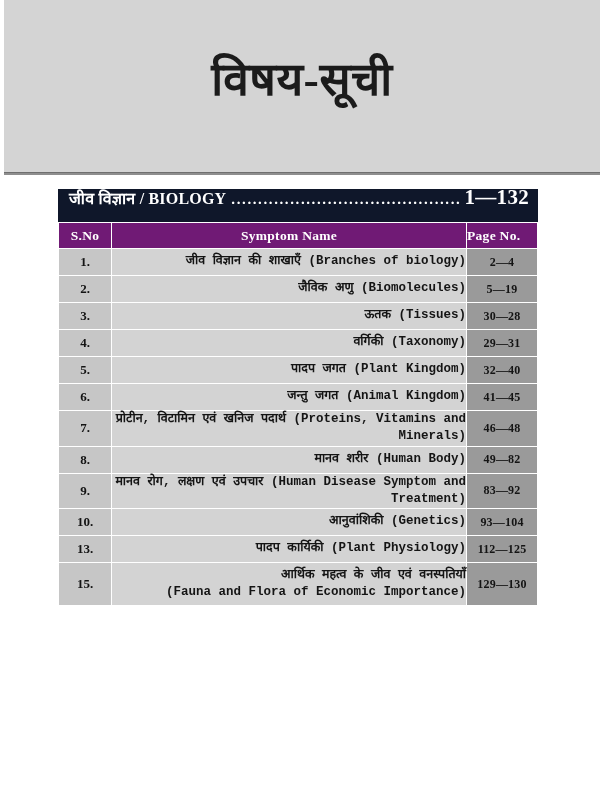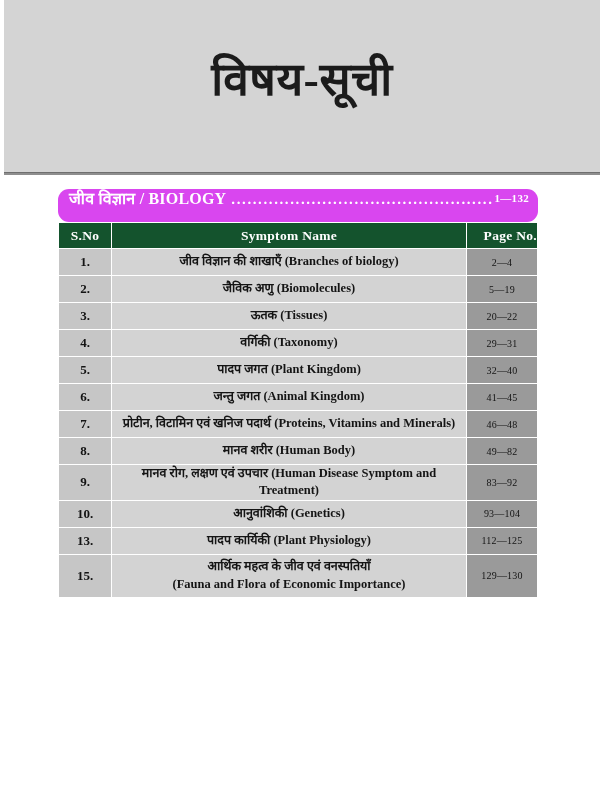--- a/index.html
+++ b/index.html
@@ -50,28 +50,27 @@
   
   .toc-block {
     position: absolute;
     left: 58px;
     top: 189px;
     width: 480px;
   }
 
   
   .subject-bar {
-    background: #d946ef;
+    background: #0f172a;
     color: #ffffff;
     height: 33px;
     display: flex;
     align-items: center;
     padding: 0 9px 16px 11px;
     box-sizing: border-box;
-    border-radius: 11px;
   }
   .subject-name {
     font-weight: bold;
     font-size: 16px;
     white-space: nowrap;
     letter-spacing: 0.2px;
   }
   .subject-leader {
     flex: 1 1 auto;
     overflow: hidden;
@@ -80,74 +79,75 @@
     font-size: 15px;
     letter-spacing: 1.6px;
     margin: 0 3px 0 5px;
     color: #ffffff;
     line-height: 1;
     position: relative;
     top: 2px;
   }
   .subject-pages {
     font-weight: bold;
-    font-size: 11px;
+    font-size: 21px;
     white-space: nowrap;
     letter-spacing: 0.3px;
   }
 
   
   table.toc {
     width: 100%;
     border-collapse: separate;
     border-spacing: 1px;
     background: #ffffff;
     table-layout: fixed;
   }
   table.toc th, table.toc td {
     padding: 0;
     margin: 0;
   }
   thead th {
-    background: #14532d;
+    background: #701a75;
     color: #ffffff;
     font-weight: bold;
     font-size: 13.5px;
     height: 25px;
     vertical-align: middle;
     letter-spacing: 0.3px;
   }
   th.col-sno   { width: 52px; text-align: center; }
   th.col-name  { text-align: center; }
-  th.col-page  { width: 70px; text-align: right; }
+  th.col-page  { width: 70px; text-align: left; }
 
   tbody td {
     vertical-align: middle;
     font-size: 12.5px;
     color: #141414;
   }
   td.cell-sno {
     background: #c6c6c6;
     text-align: center;
     font-weight: bold;
     font-size: 13px;
     width: 52px;
   }
   td.cell-name {
     background: #d3d3d3;
-    text-align: center;
+    text-align: right;
     padding: 4px 6px 4px 11px;
     font-weight: bold;
     line-height: 1.38;
+    font-family: Liberation Mono, monospace;
   }
   td.cell-page {
     background: #9a9a9a;
     text-align: center;
-    font-weight: normal;
-    font-size: 10px;
+    font-weight: bold;
+    font-size: 12px;
     width: 70px;
     letter-spacing: 0.2px;
   }
   tbody tr { height: 26px; }
   tbody tr.two-line { height: 42px; }
   .name-line { display: block; }
 </style>
 </head>
 <body>
 
@@ -185,21 +185,21 @@
           <td class="cell-name">
             <span class="name-line">जैविक अणु (Biomolecules)</span>
           </td>
           <td class="cell-page">5—19</td>
         </tr>
         <tr>
           <td class="cell-sno">3.</td>
           <td class="cell-name">
             <span class="name-line">ऊतक (Tissues)</span>
           </td>
-          <td class="cell-page">20—22</td>
+          <td class="cell-page">30—28</td>
         </tr>
         <tr>
           <td class="cell-sno">4.</td>
           <td class="cell-name">
             <span class="name-line">वर्गिकी (Taxonomy)</span>
           </td>
           <td class="cell-page">29—31</td>
         </tr>
         <tr>
           <td class="cell-sno">5.</td>

